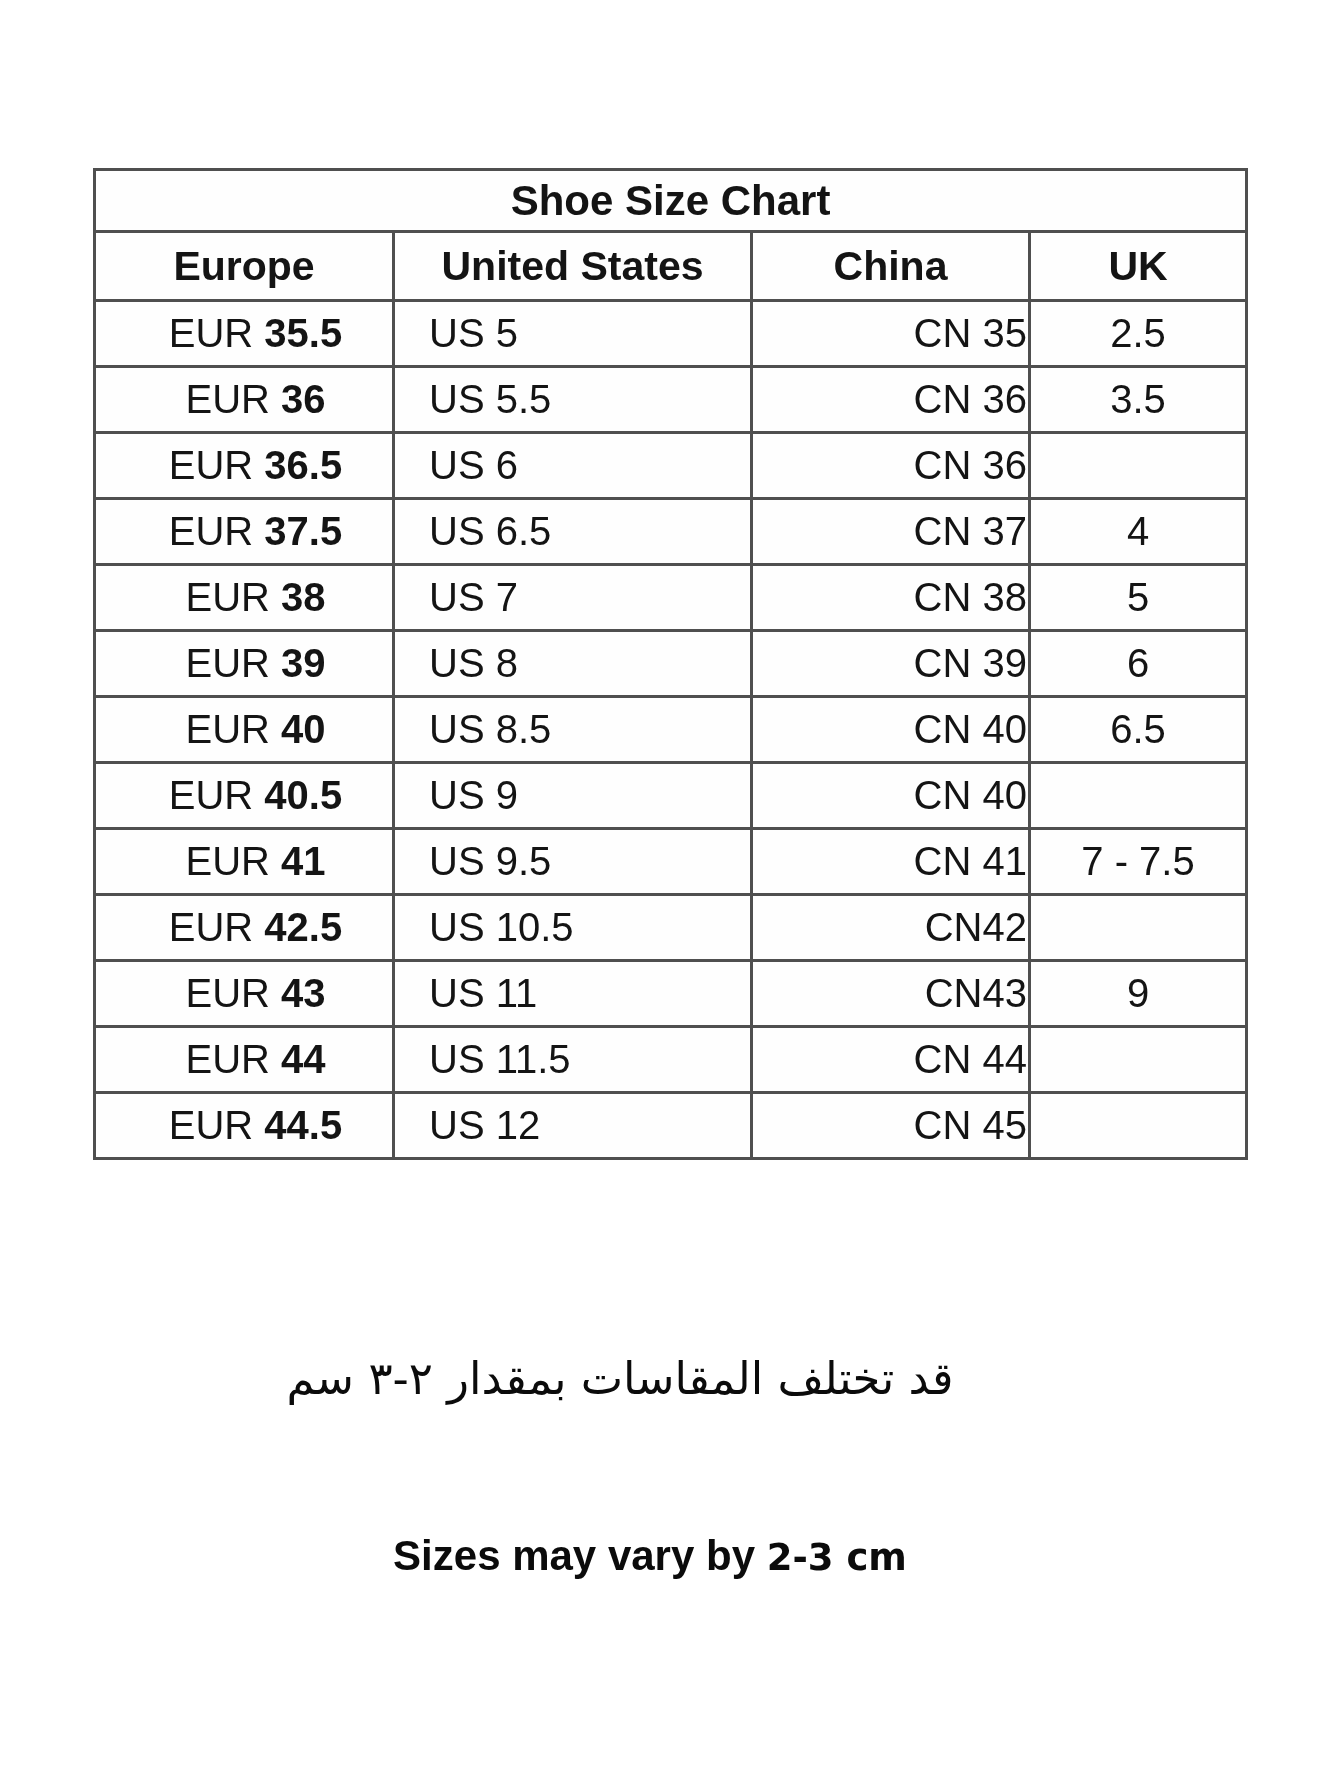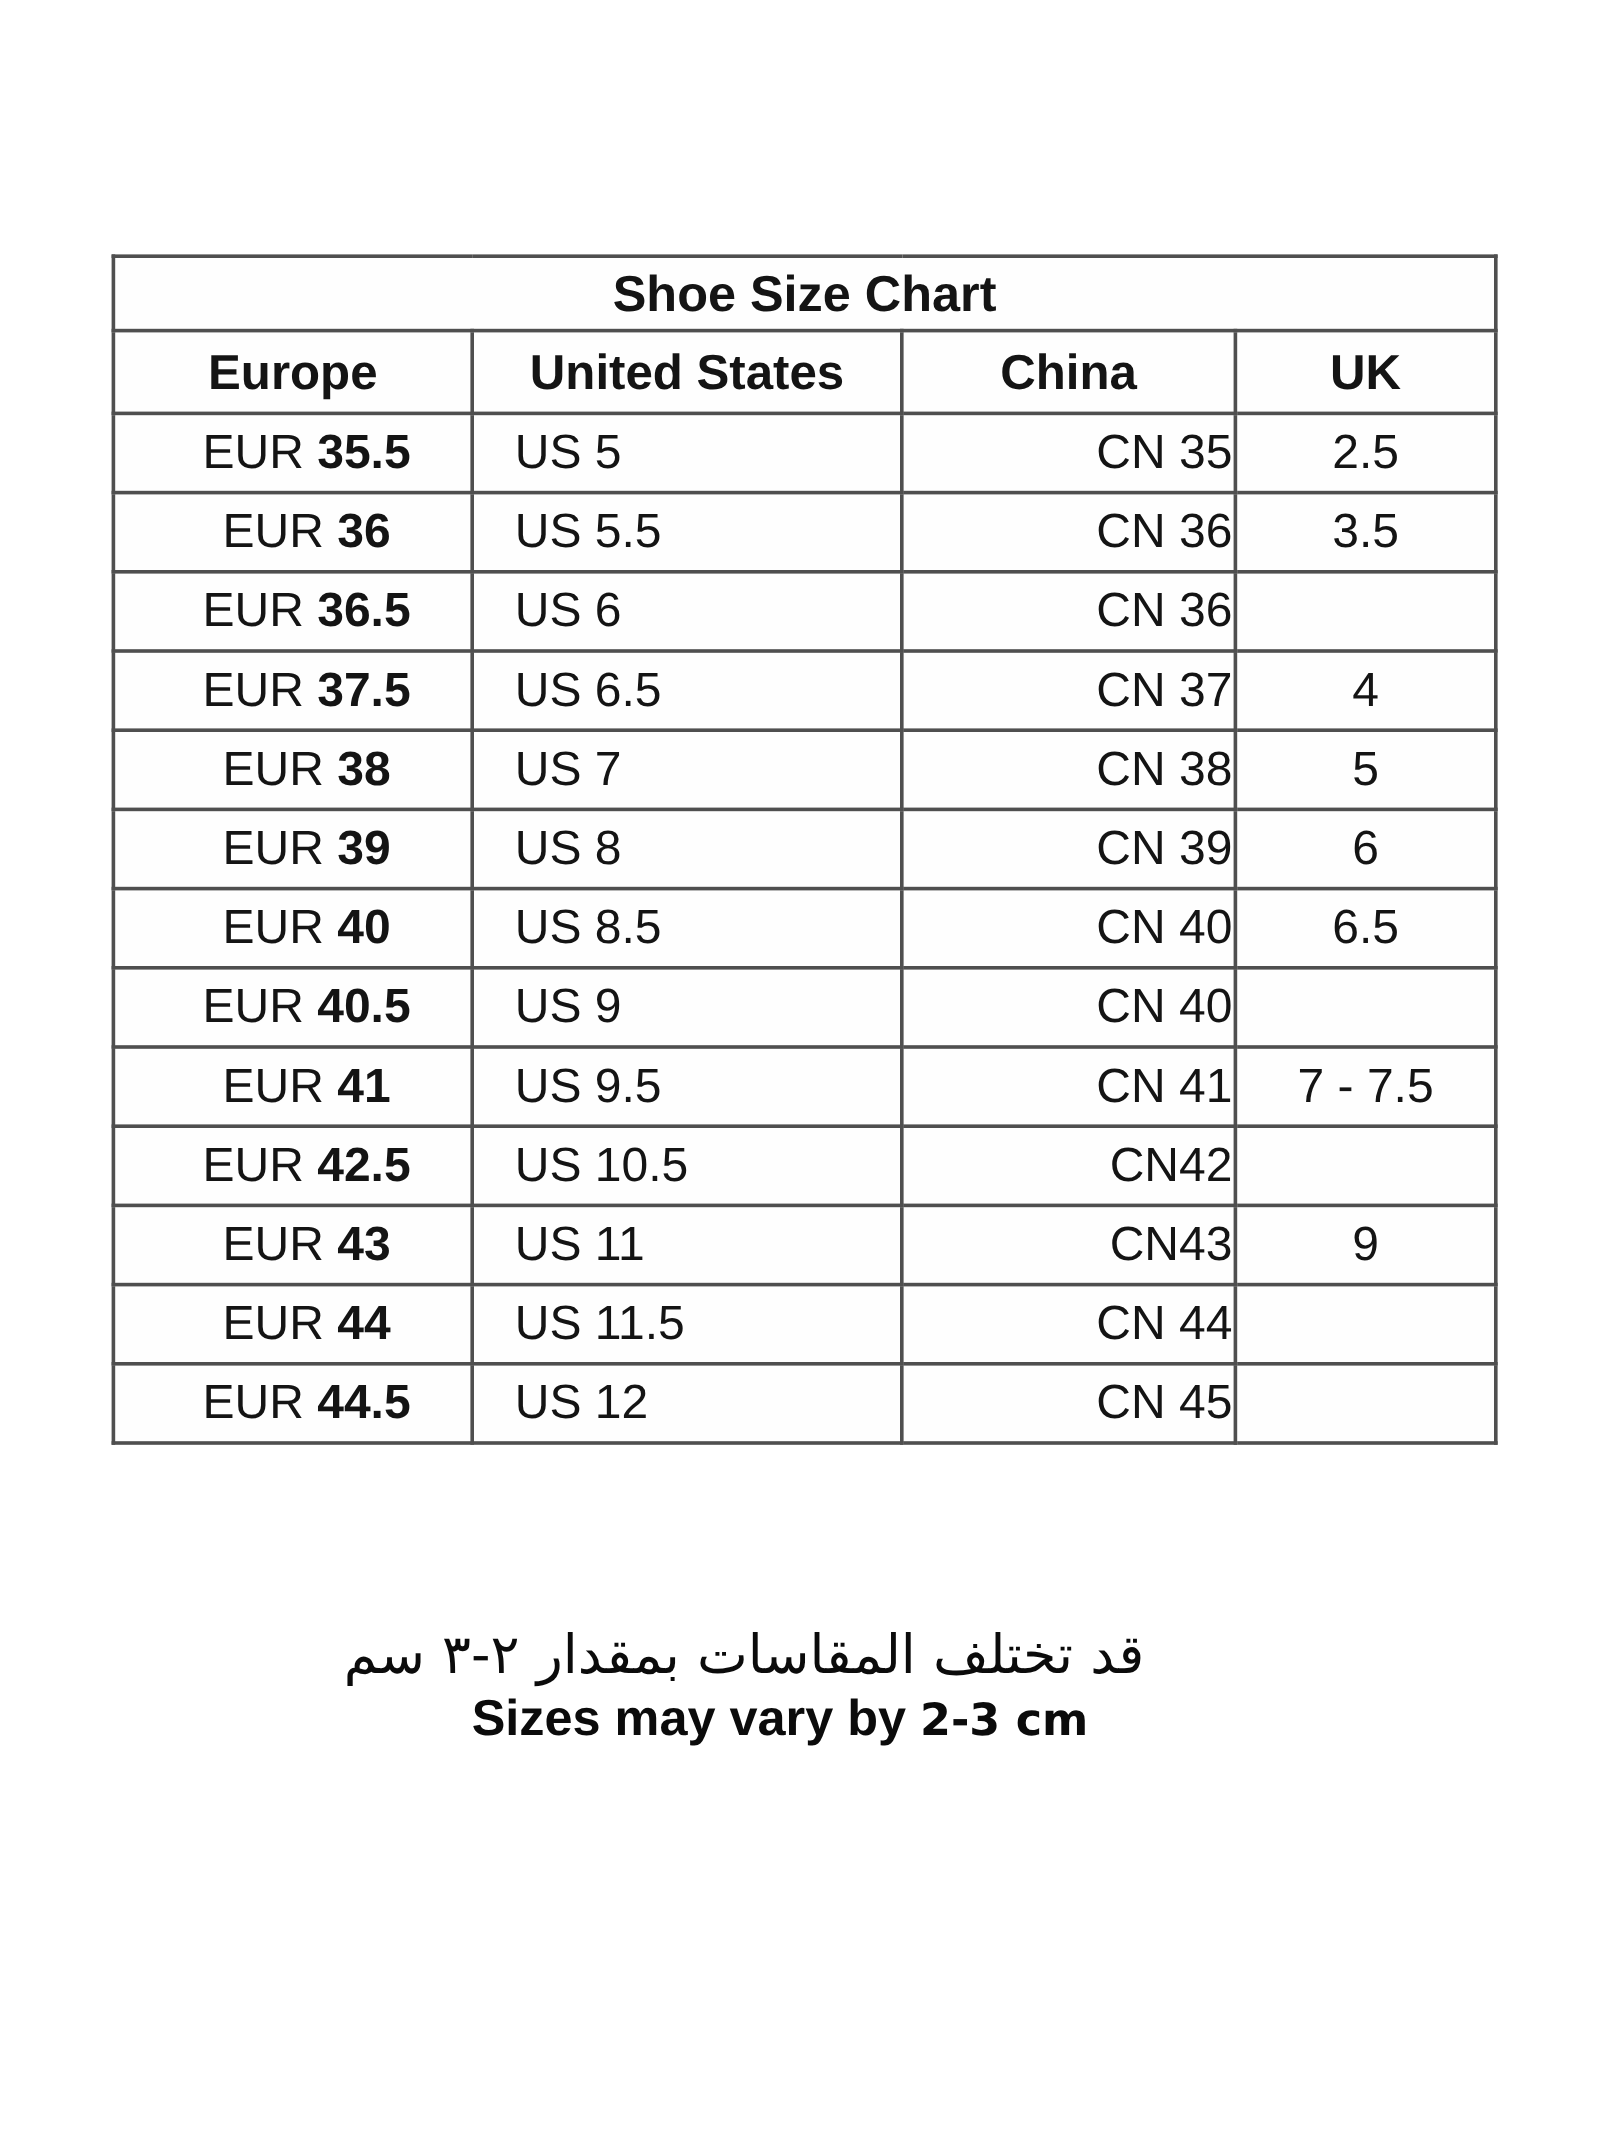--- a/index.html
+++ b/index.html
@@ -12,21 +12,20 @@
     color: #141414;
     overflow: hidden;
   }
   table.size-table {
     position: absolute;
     left: 93px;
     top: 168px;
     width: 1152px;
     border-collapse: collapse;
     table-layout: fixed;
-    margin-top: 44px;
   }
   table.size-table th,
   table.size-table td {
     border: 3px solid #4f4f4f;
     background: #fefefe;
     overflow: hidden;
     white-space: nowrap;
   }
   .col-europe { width: 299px; }
   .col-us     { width: 358px; }
@@ -65,21 +64,21 @@
     width: 1240px;
     text-align: center;
     direction: rtl;
     font-family: "DejaVu Sans", sans-serif;
     font-weight: normal;
     font-size: 45px;
     color: #0b0b0b;
   }
   .note-en {
     position: absolute;
-    top: 1408px;
+    top: 1532px;
     left: 0;
     width: 1300px;
     text-align: center;
     font-weight: bold;
     font-size: 42px;
     color: #0b0b0b;
   }
   .note-en .measure {
     font-family: "DejaVu Sans", sans-serif;
     font-size: 37px;

